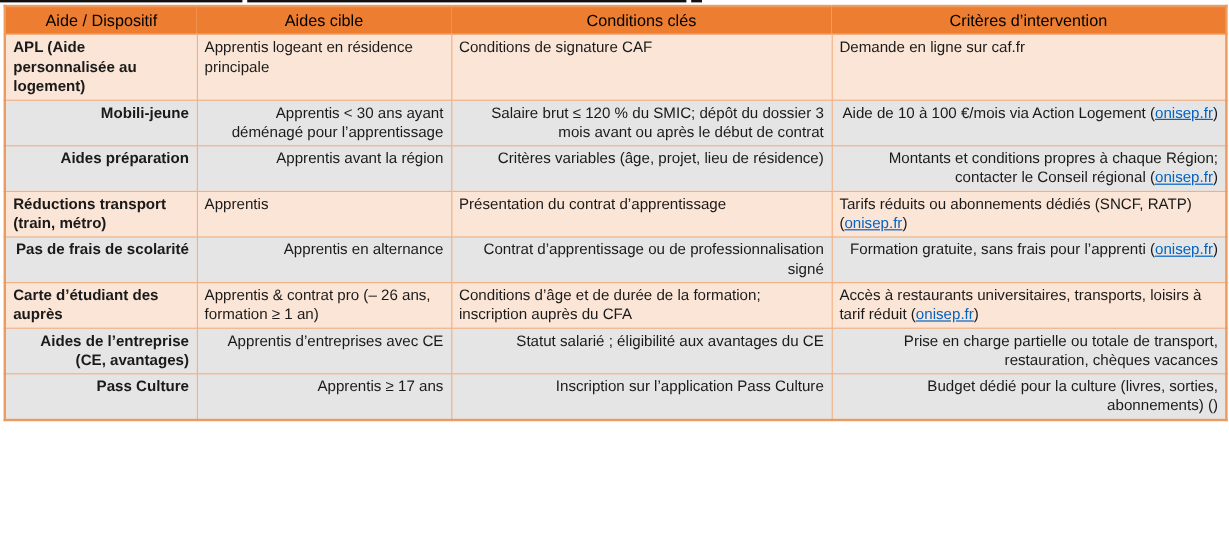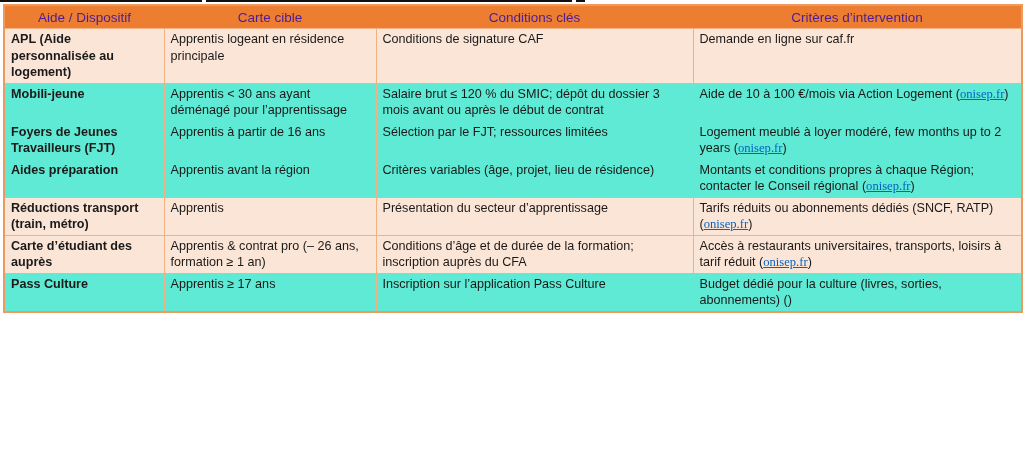--- a/index.html
+++ b/index.html
@@ -27,107 +27,112 @@
   .seg3{left:576px;width:9px;}
   table.aides{
     position:absolute;left:3px;top:4px;
     border-collapse:collapse;
     table-layout:fixed;
     width:1018px;
     border:2px solid var(--outer,#ED9A5F);
   }
   thead th{
     background:var(--header-bg,#ED7D31);
-    color:#4c1d95;
+    color:#000000;
     font-weight:normal;
     font-size:13.5px;
     height:20px;
     padding:1px 4px;
     border:none;
     text-align:center;
     vertical-align:middle;
     margin-top:19px;
   }
   tbody td{
     border:1px solid var(--grid,#F2B184);
     font-size:12.6px;
     line-height:16.5px;
     padding:2px 6px 2px 6px;
     height:31px;
     vertical-align:top;
     word-wrap:break-word;
   }
   tbody td.aide{font-weight:bold;}
   tr.band td{background:var(--band-bg,#FBE5D6);}
-  tr.plain td{background:#5eead4;}
+  tr.plain td{background:#e5e5e5;text-align:right;}
   tbody a{
     color:var(--link,#0563C1);
     text-decoration:underline;
     cursor:pointer;
-    font-family:Liberation Serif, serif;
   }
 </style>
 </head>
 <body>
 
 <div class="title-rule-seg seg1"></div>
 <div class="title-rule-seg seg2"></div>
 <div class="title-rule-seg seg3"></div>
 
 <table class="aides">
   <colgroup>
     <col style="width:160px">
     <col style="width:212px">
     <col style="width:317px">
     <col style="width:329px">
   </colgroup>
   <thead>
     <tr>
       <th>Aide / Dispositif</th>
-      <th>Carte cible</th>
+      <th>Aides cible</th>
       <th>Conditions clés</th>
       <th>Critères d’intervention</th>
     </tr>
   </thead>
   <tbody>
       <tr class="band">
         <td class="aide">APL (Aide personnalisée au logement)</td>
         <td>Apprentis logeant en résidence principale</td>
         <td>Conditions de signature CAF</td>
         <td>Demande en ligne sur caf.fr</td>
       </tr>
       <tr class="plain">
         <td class="aide">Mobili-jeune</td>
         <td>Apprentis &lt; 30 ans ayant déménagé pour l’apprentissage</td>
         <td>Salaire brut ≤ 120 % du SMIC; dépôt du dossier 3 mois avant ou après le début de contrat</td>
         <td>Aide de 10 à 100 €/mois via Action Logement (<a href="#">onisep.fr</a>)</td>
       </tr>
       <tr class="plain">
-        <td class="aide">Foyers de Jeunes Travailleurs (FJT)</td>
-        <td>Apprentis à partir de 16 ans</td>
-        <td>Sélection par le FJT; ressources limitées</td>
-        <td>Logement meublé à loyer modéré, few months up to 2 years (<a href="#">onisep.fr</a>)</td>
-      </tr>
-      <tr class="plain">
         <td class="aide">Aides préparation</td>
         <td>Apprentis avant la région</td>
         <td>Critères variables (âge, projet, lieu de résidence)</td>
         <td>Montants et conditions propres à chaque Région; contacter le Conseil régional (<a href="#">onisep.fr</a>)</td>
       </tr>
       <tr class="band">
         <td class="aide">Réductions transport (train, métro)</td>
         <td>Apprentis</td>
-        <td>Présentation du secteur d’apprentissage</td>
+        <td>Présentation du contrat d’apprentissage</td>
         <td>Tarifs réduits ou abonnements dédiés (SNCF, RATP) (<a href="#">onisep.fr</a>)</td>
+      </tr>
+      <tr class="plain">
+        <td class="aide">Pas de frais de scolarité</td>
+        <td>Apprentis en alternance</td>
+        <td>Contrat d’apprentissage ou de professionnalisation signé</td>
+        <td>Formation gratuite, sans frais pour l’apprenti (<a href="#">onisep.fr</a>)</td>
       </tr>
       <tr class="band">
         <td class="aide">Carte d’étudiant des auprès</td>
         <td>Apprentis &amp; contrat pro (– 26 ans, formation ≥ 1 an)</td>
         <td>Conditions d’âge et de durée de la formation; inscription auprès du CFA</td>
         <td>Accès à restaurants universitaires, transports, loisirs à tarif réduit (<a href="#">onisep.fr</a>)</td>
+      </tr>
+      <tr class="plain">
+        <td class="aide">Aides de l’entreprise (CE, avantages)</td>
+        <td>Apprentis d’entreprises avec CE</td>
+        <td>Statut salarié ; éligibilité aux avantages du CE</td>
+        <td>Prise en charge partielle ou totale de transport, restauration, chèques vacances</td>
       </tr>
       <tr class="plain">
         <td class="aide">Pass Culture</td>
         <td>Apprentis ≥ 17 ans</td>
         <td>Inscription sur l’application Pass Culture</td>
         <td>Budget dédié pour la culture (livres, sorties, abonnements) ()</td>
       </tr>
     </tbody>
 </table>
 

